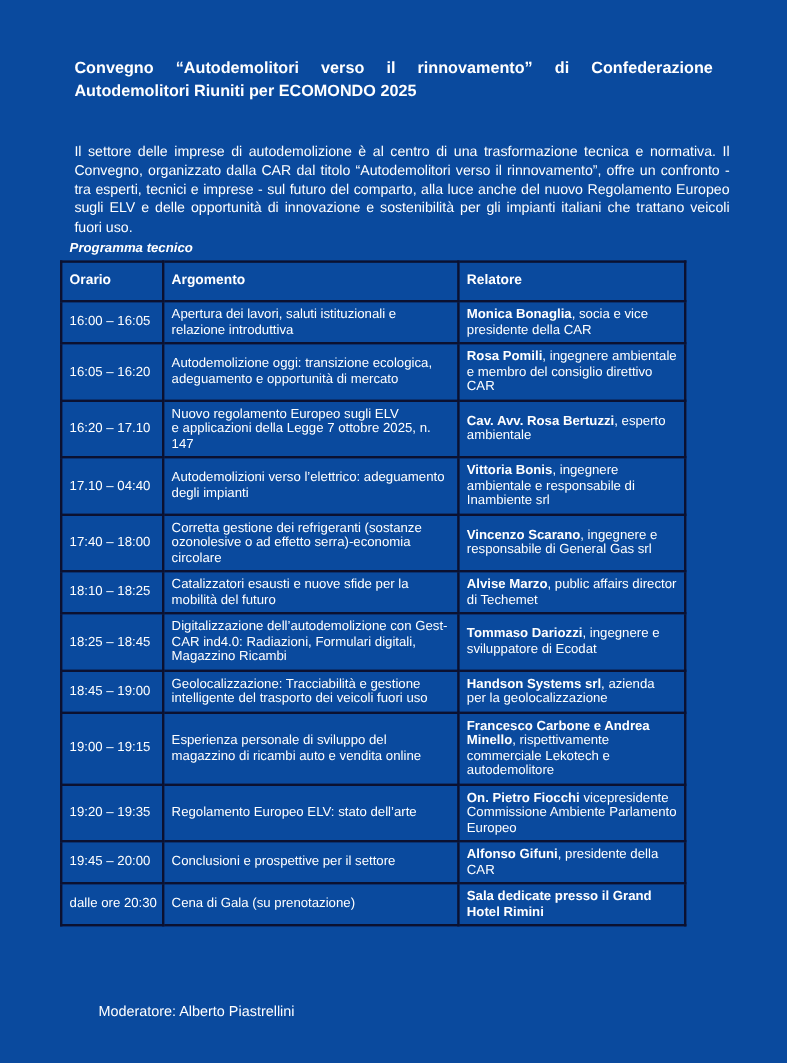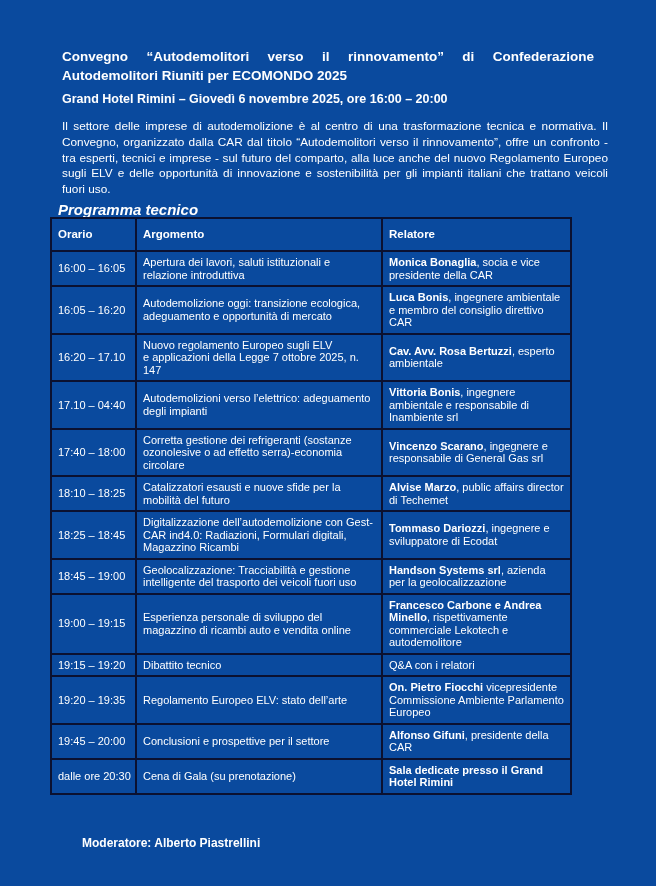--- a/index.html
+++ b/index.html
@@ -23,21 +23,21 @@
   .subtitle{
     position:absolute;left:62px;top:92px;width:545px;
     font-size:12.5px;font-weight:bold;
   }
   .intro{
     position:absolute;left:62px;top:119px;width:546px;
     font-size:11.8px;line-height:15.8px;text-align:justify;
   }
   .section-title{
     position:absolute;left:58px;top:201px;
-    font-size:15px;font-weight:bold;font-style:italic;
+    font-size:11px;font-weight:bold;font-style:italic;
   }
   table.program{
     position:absolute;left:50px;top:217px;width:520px;
     border-collapse:collapse;table-layout:fixed;
     font-size:11px;line-height:12.5px;
   }
   table.program col.c1{width:85px;}
   table.program col.c2{width:246px;}
   table.program col.c3{width:189px;}
   table.program th,table.program td{
@@ -48,31 +48,30 @@
   }
   table.program th{
     font-size:11.5px;font-weight:bold;
     height:33px;
   }
   td.orario{white-space:nowrap;}
   td.argomento{text-align:justify;white-space:pre-line;}
   td.relatore{text-align:justify;margin-left:26px;}
   .moderator{
     position:absolute;left:62px;top:836px;
-    font-size:12px;font-weight:bold;padding-left:20px;
+    font-size:12px;font-weight:normal;padding-left:20px;
   }
 </style>
 </head>
 <body>
 
 <div class="page">
 
   <div class="title">Convegno “Autodemolitori verso il rinnovamento” di Confederazione Autodemolitori Riuniti per ECOMONDO 2025</div>
 
-  <div class="subtitle">Grand Hotel Rimini – Giovedì 6 novembre 2025, ore 16:00 – 20:00</div>
 
   <div class="intro">Il settore delle imprese di autodemolizione è al centro di una trasformazione tecnica e normativa. Il Convegno, organizzato dalla CAR dal titolo “Autodemolitori verso il rinnovamento”, offre un confronto - tra esperti, tecnici e imprese - sul futuro del comparto, alla luce anche del nuovo Regolamento Europeo sugli ELV e delle opportunità di innovazione e sostenibilità per gli impianti italiani che trattano veicoli fuori uso.</div>
 
   <div class="section-title">Programma tecnico</div>
 
   <table class="program">
     <colgroup>
       <col class="c1">
         <col class="c2">
         <col class="c3">
@@ -86,21 +85,21 @@
     </thead>
     <tbody>
         <tr>
     <td class="orario"><span class="c-orario">16:00 – 16:05</span></td>
     <td class="argomento c-argomento">Apertura dei lavori, saluti istituzionali e relazione introduttiva</td>
     <td class="relatore"><b class="c-rel-bold">Monica Bonaglia</b><span class="c-rel-rest">, socia e vice presidente della CAR</span></td>
   </tr>
         <tr>
     <td class="orario"><span class="c-orario">16:05 – 16:20</span></td>
     <td class="argomento c-argomento">Autodemolizione oggi: transizione ecologica, adeguamento e opportunità di mercato</td>
-    <td class="relatore"><b class="c-rel-bold">Luca Bonis</b><span class="c-rel-rest">, ingegnere ambientale e membro del consiglio direttivo CAR</span></td>
+    <td class="relatore"><b class="c-rel-bold">Rosa Pomili</b><span class="c-rel-rest">, ingegnere ambientale e membro del consiglio direttivo CAR</span></td>
   </tr>
         <tr>
     <td class="orario"><span class="c-orario">16:20 – 17.10</span></td>
     <td class="argomento c-argomento">Nuovo regolamento Europeo sugli ELV
 e applicazioni della Legge 7 ottobre 2025, n. 147</td>
     <td class="relatore"><b class="c-rel-bold">Cav. Avv. Rosa Bertuzzi</b><span class="c-rel-rest">, esperto ambientale</span></td>
   </tr>
         <tr>
     <td class="orario"><span class="c-orario">17.10 – 04:40</span></td>
     <td class="argomento c-argomento">Autodemolizioni verso l’elettrico: adeguamento degli impianti</td>
@@ -125,25 +124,20 @@
     <td class="orario"><span class="c-orario">18:45 – 19:00</span></td>
     <td class="argomento c-argomento">Geolocalizzazione: Tracciabilità e gestione intelligente del trasporto dei veicoli fuori uso</td>
     <td class="relatore"><b class="c-rel-bold">Handson Systems srl</b><span class="c-rel-rest">, azienda per la geolocalizzazione</span></td>
   </tr>
         <tr>
     <td class="orario"><span class="c-orario">19:00 – 19:15</span></td>
     <td class="argomento c-argomento">Esperienza personale di sviluppo del magazzino di ricambi auto e vendita online</td>
     <td class="relatore"><b class="c-rel-bold">Francesco Carbone e Andrea Minello</b><span class="c-rel-rest">, rispettivamente commerciale Lekotech e autodemolitore</span></td>
   </tr>
         <tr>
-    <td class="orario"><span class="c-orario">19:15 – 19:20</span></td>
-    <td class="argomento c-argomento">Dibattito tecnico</td>
-    <td class="relatore"><b class="c-rel-bold"></b><span class="c-rel-rest">Q&amp;A con i relatori</span></td>
-  </tr>
-        <tr>
     <td class="orario"><span class="c-orario">19:20 – 19:35</span></td>
     <td class="argomento c-argomento">Regolamento Europeo ELV: stato dell’arte</td>
     <td class="relatore"><b class="c-rel-bold">On. Pietro Fiocchi</b><span class="c-rel-rest"> vicepresidente Commissione Ambiente Parlamento Europeo</span></td>
   </tr>
         <tr>
     <td class="orario"><span class="c-orario">19:45 – 20:00</span></td>
     <td class="argomento c-argomento">Conclusioni e prospettive per il settore</td>
     <td class="relatore"><b class="c-rel-bold">Alfonso Gifuni</b><span class="c-rel-rest">, presidente della CAR</span></td>
   </tr>
         <tr>

